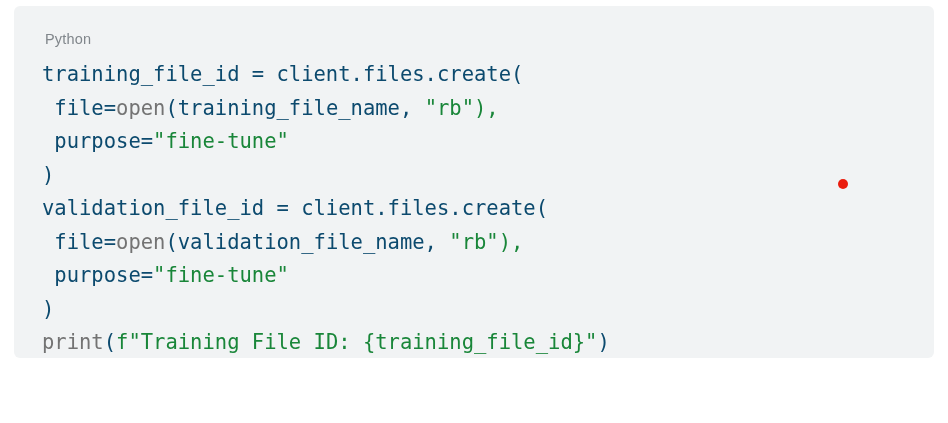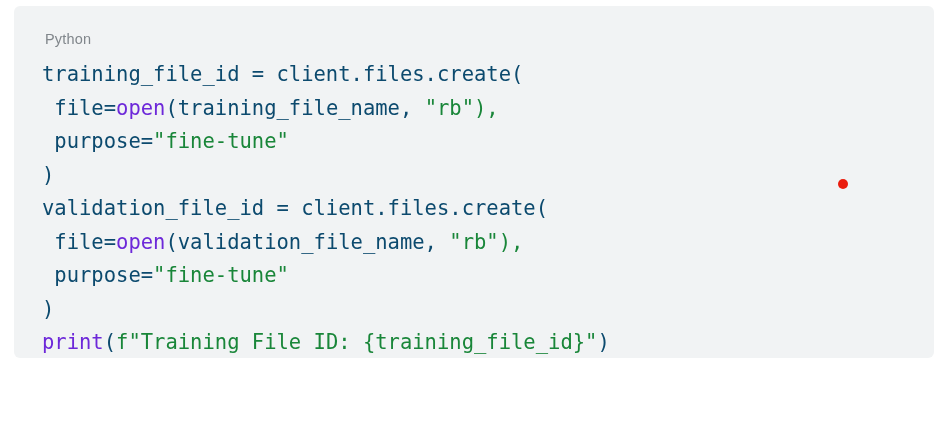--- a/index.html
+++ b/index.html
@@ -43,21 +43,21 @@
     font-size: 20.5px;
     line-height: 33.5px;
     white-space: pre;
     color: #3c4043;
   }
   .code-line {
     white-space: pre;
     height: 33.5px;
   }
   .tok-plain { color: #0c4a6e; }
-  .tok-fn    { color: #6d28d9; text-align: right; }
+  .tok-fn    { color: #737373; text-align: right; }
   .tok-str   { color: #198639; }
 
   #red-dot {
     position: absolute;
     left: 838px;
     top: 179px;
     width: 10px;
     height: 10px;
     border-radius: 50%;
     background: #ea1c0d;

